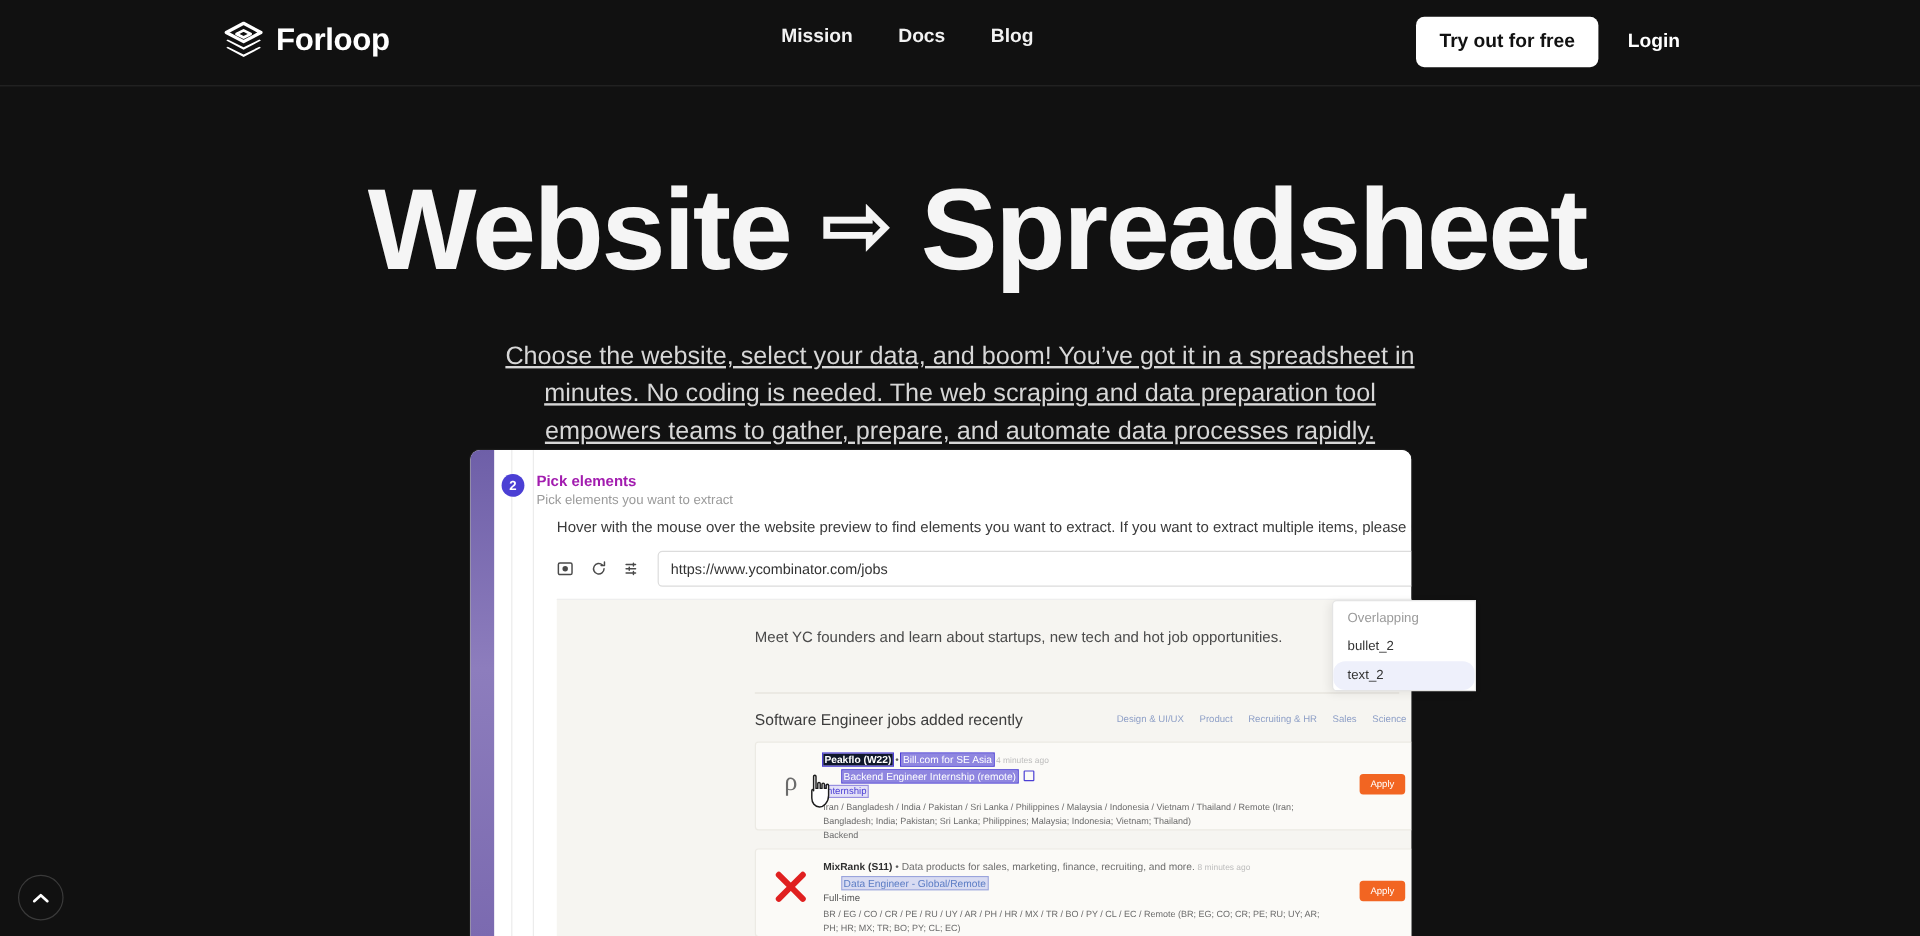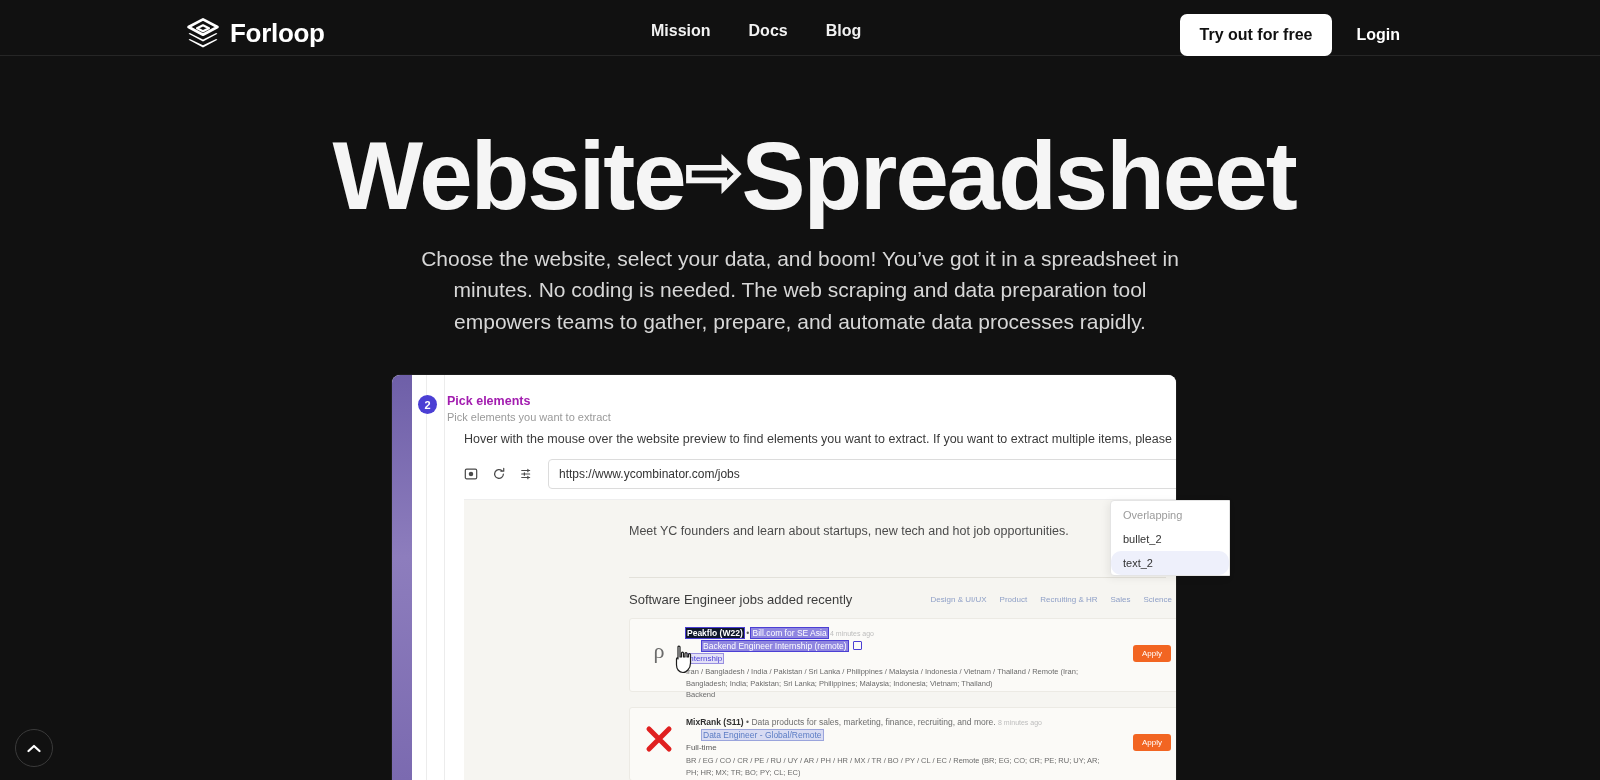--- a/index.html
+++ b/index.html
@@ -6,21 +6,21 @@
   html, body {
     width: 1600px; height: 780px;
     background: #111111;
     font-family: "Liberation Sans", sans-serif;
     overflow: hidden;
   }
 
   
   .nav {
     position: relative;
-    height: 56px;
+    height: 72px;
     background: #111111;
     border-bottom: 1px solid #262626;
     display: flex;
     align-items: center;
   }
   .brand {
     position: absolute; left: 186px; top: 16px;
     display: flex; align-items: center; gap: 10px;
     cursor: pointer;
   }
@@ -54,30 +54,31 @@
   }
 
   
   .hero { text-align: center; padding-top: 70px; }
   .hero h1 {
     color: #f5f5f5;
     font-size: 96px;
     font-weight: 700;
     letter-spacing: -2px;
     line-height: 1.05;
-    display: flex; align-items: center; justify-content: center;  padding-left: 28px;
+    display: flex; align-items: center; justify-content: center; gap: 26px; padding-left: 28px;
   }
   .hero h1 .arrow { font-size: 70px; line-height: 1; position: relative; top: -4px; }
   .hero p {
-    margin: 16px auto 0;
+    margin: 38px auto 0;
     max-width: 770px;
     color: #d7d7d7;
     font-size: 21px;
     line-height: 1.5;
     font-weight: 400;
+    text-decoration: underline;
   }
 
   
   .shot-wrap {
     position: absolute;
     left: 392px; top: 375px;
     width: 784px; height: 405px;
     overflow: hidden;
     border-radius: 8px 8px 0 0;
     background: #ffffff;

